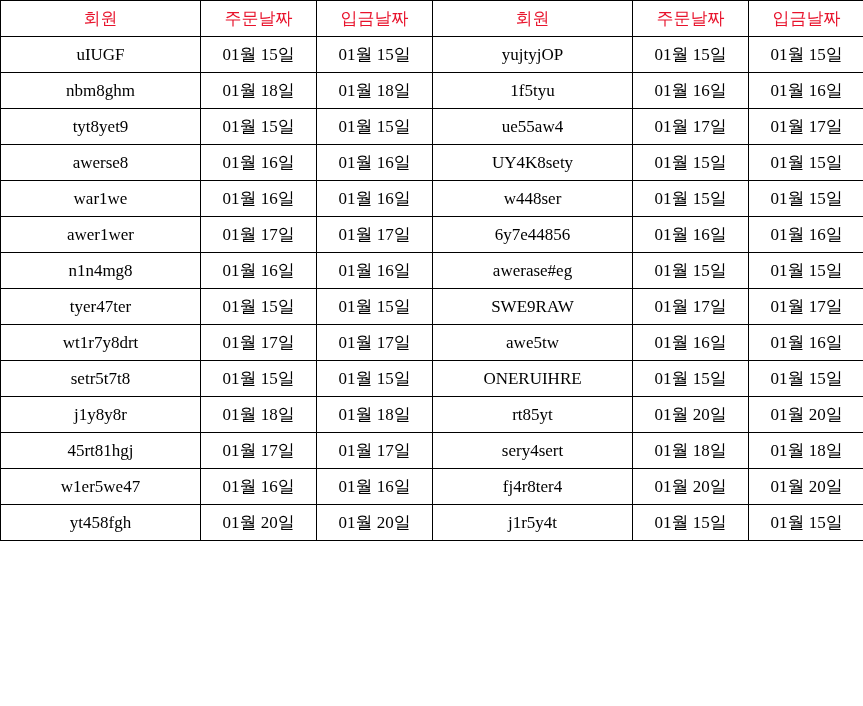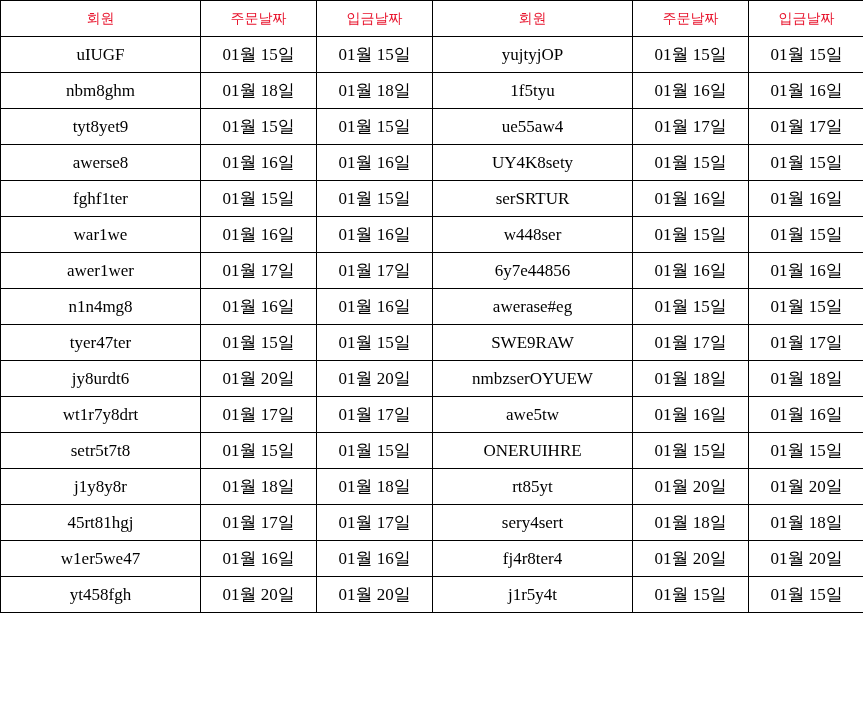--- a/index.html
+++ b/index.html
@@ -26,21 +26,21 @@
     font-family: "Liberation Serif", serif;
     color: #000000;
     padding: 0;
     height: 35px;
     overflow: hidden;
     white-space: nowrap;
   }
   table.member-table th {
     color: #e8122b;
     font-weight: normal;
-    font-size: 14px;
+    font-size: 17px;
   }
   
   col.c-member { width: 200px; }
   col.c-order  { width: 116px; }
   col.c-pay    { width: 116px; }
 </style>
 </head>
 <body>
 
 <table class="member-table">
@@ -89,28 +89,20 @@
     </tr>
     <tr>
       <td>awerse8</td>
       <td>01월 16일</td>
       <td>01월 16일</td>
       <td>UY4K8sety</td>
       <td>01월 15일</td>
       <td>01월 15일</td>
     </tr>
     <tr>
-      <td>fghf1ter</td>
-      <td>01월 15일</td>
-      <td>01월 15일</td>
-      <td>serSRTUR</td>
-      <td>01월 16일</td>
-      <td>01월 16일</td>
-    </tr>
-    <tr>
       <td>war1we</td>
       <td>01월 16일</td>
       <td>01월 16일</td>
       <td>w448ser</td>
       <td>01월 15일</td>
       <td>01월 15일</td>
     </tr>
     <tr>
       <td>awer1wer</td>
       <td>01월 17일</td>
@@ -127,28 +119,20 @@
       <td>01월 15일</td>
       <td>01월 15일</td>
     </tr>
     <tr>
       <td>tyer47ter</td>
       <td>01월 15일</td>
       <td>01월 15일</td>
       <td>SWE9RAW</td>
       <td>01월 17일</td>
       <td>01월 17일</td>
-    </tr>
-    <tr>
-      <td>jy8urdt6</td>
-      <td>01월 20일</td>
-      <td>01월 20일</td>
-      <td>nmbzserOYUEW</td>
-      <td>01월 18일</td>
-      <td>01월 18일</td>
     </tr>
     <tr>
       <td>wt1r7y8drt</td>
       <td>01월 17일</td>
       <td>01월 17일</td>
       <td>awe5tw</td>
       <td>01월 16일</td>
       <td>01월 16일</td>
     </tr>
     <tr>

